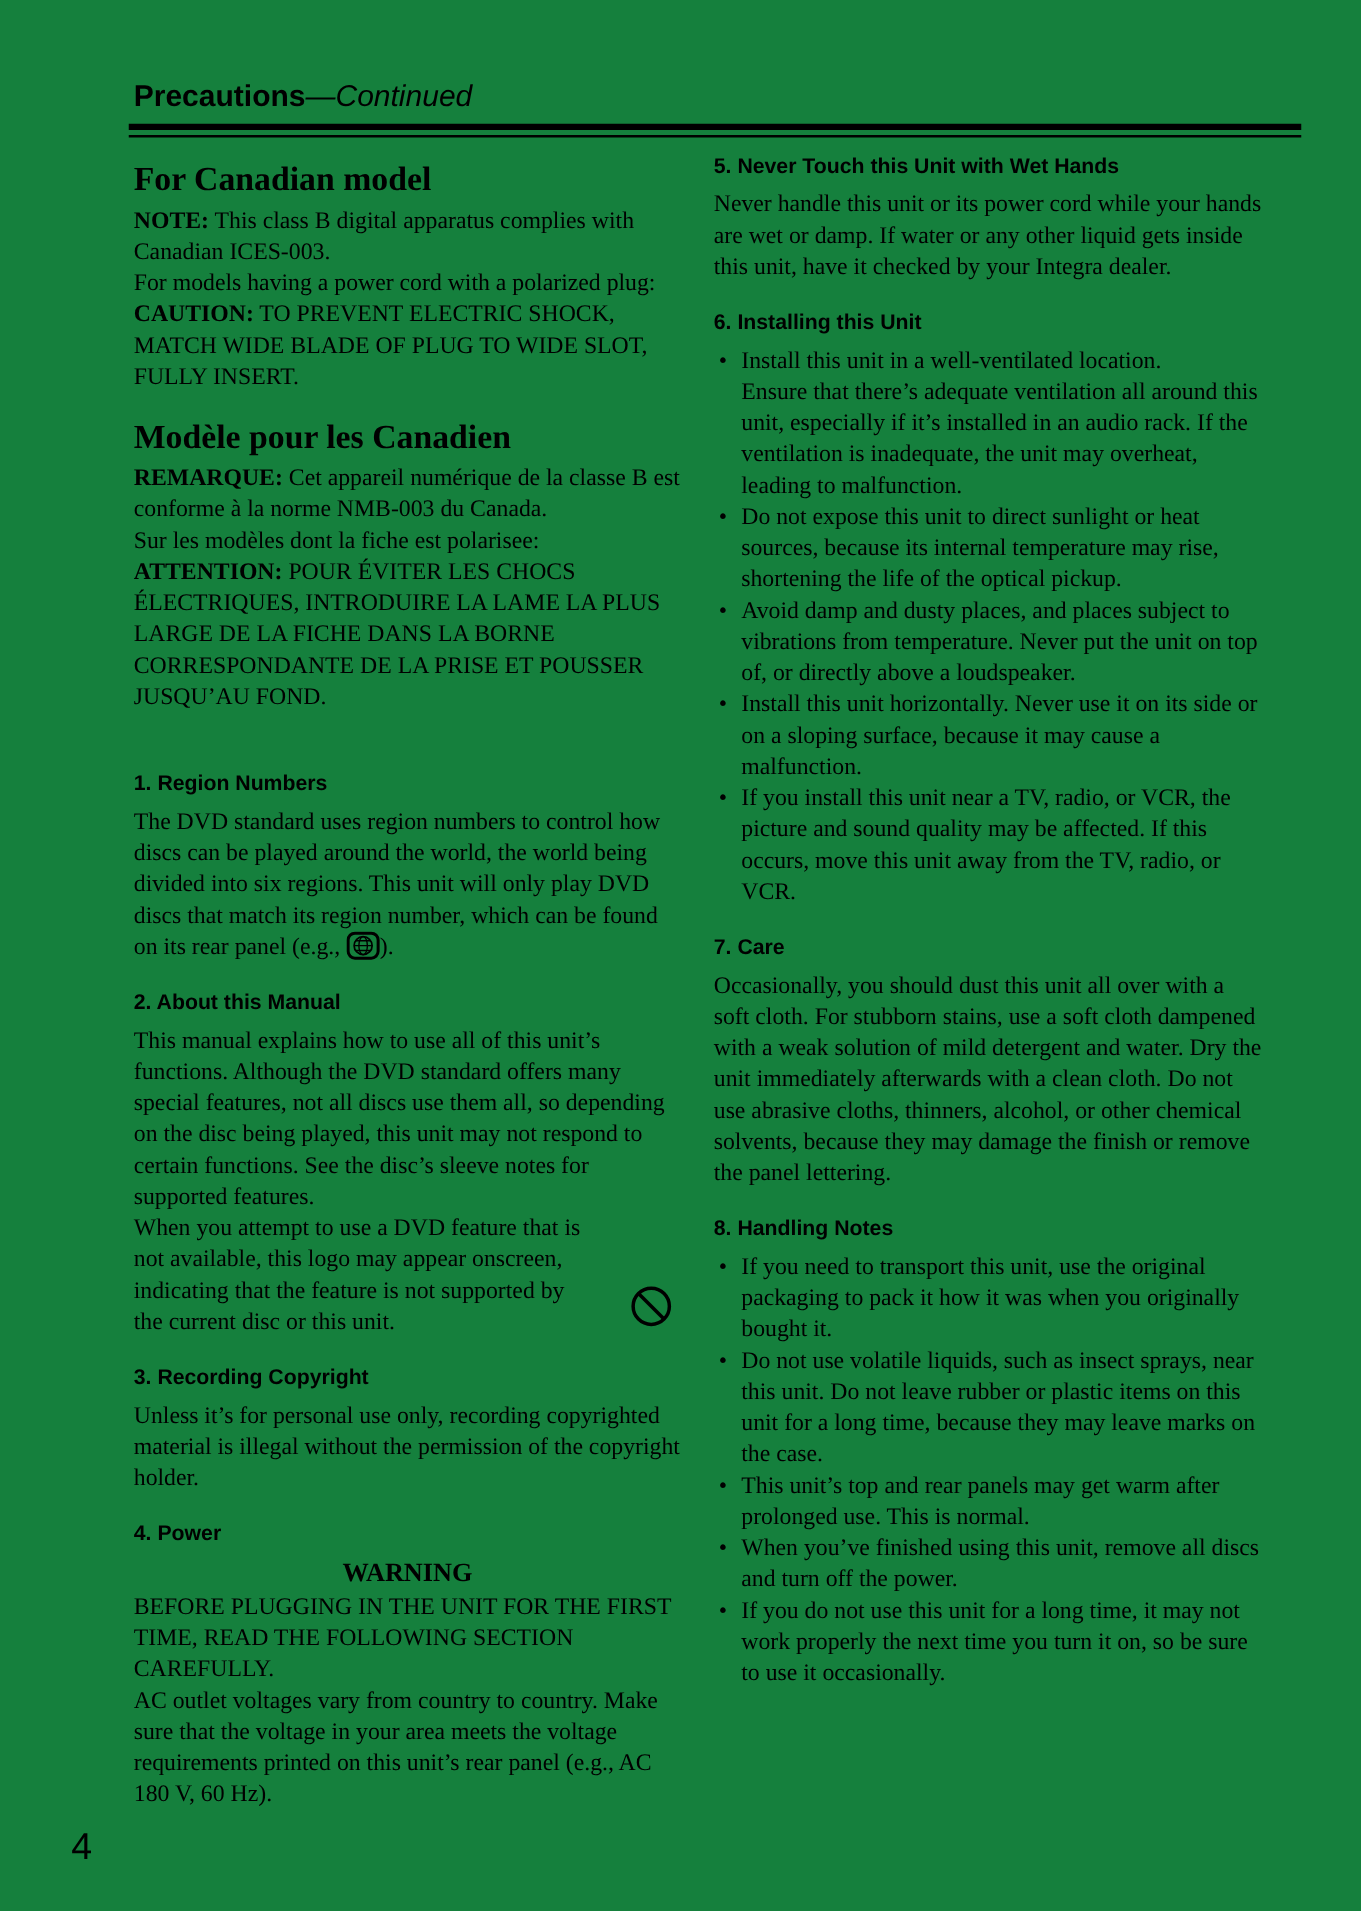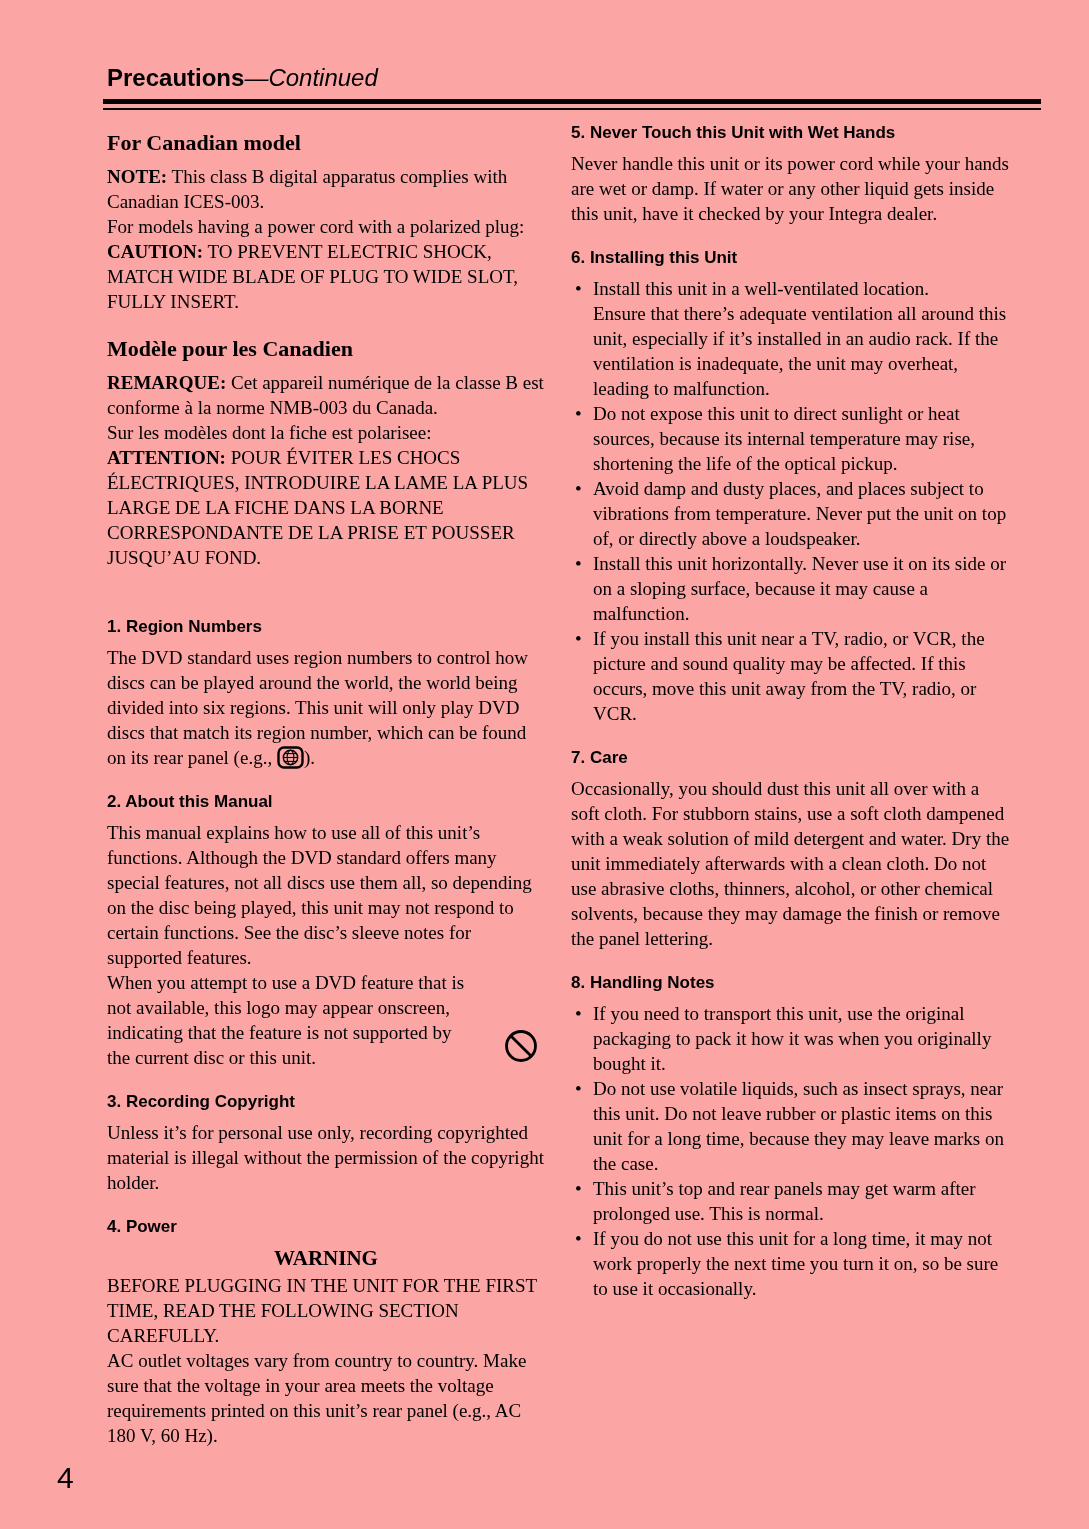--- a/index.html
+++ b/index.html
@@ -1,30 +1,30 @@
 <!DOCTYPE html>
 <html><head>
 <meta charset="utf-8">
 <style>
   html,body{margin:0;padding:0;background:#e8e8e8;}
-  .page{position:relative;width:1089px;height:1529px;background:#fca5a5;overflow:hidden;
+  .page{position:relative;width:1089px;height:1529px;background:#15803d;overflow:hidden;
         font-family:"Liberation Serif",serif;color:#000;}
   
   .header{position:absolute;left:103px;top:64px;width:938px;}
   .header-title{font-family:"Liberation Sans",sans-serif;font-size:24px;line-height:28px;margin:0 0 7px 4px;}
   .header-title .tb{font-weight:bold;}
   .header-title .ti{font-style:italic;font-weight:normal;}
   .header-rule{height:4px;border-top:5px solid #000;border-bottom:2px solid #000;}
   
   .col{position:absolute;font-size:19px;line-height:25px;}
   .col-left{left:107px;top:128px;width:438px;}
   .col-right{left:571px;top:120px;width:440px;}
   p{margin:0;}
   strong{font-weight:bold;}
-  .serif-h{font-size:22px;font-weight:bold;margin:0 0 6px 0;line-height:30px;}
+  .serif-h{font-size:27px;font-weight:bold;margin:0 0 6px 0;line-height:30px;}
   .serif-h.mt{margin-top:20px;}
   .sans-h{font-family:"Liberation Sans",sans-serif;font-size:17px;font-weight:bold;
           line-height:26px;margin:19px 0 5px 0;}
   .sans-h.first{margin-top:0;}
   .sans-h.bigGap{margin-top:44px;}
   .warn-h{font-size:21px;font-weight:bold;margin:4px 0 2px 0;line-height:26px;text-align:center;}
   
   ul.blist{list-style:none;margin:0;padding:0;}
   ul.blist li{position:relative;padding-left:22px;}
   ul.blist li::before{content:"\2022";position:absolute;left:4px;top:0;}
@@ -123,20 +123,23 @@
       <li>
           <p>If you need to transport this unit, use the original packaging to pack it how it was when you originally bought it.</p>
         </li>
       <li>
           <p>Do not use volatile liquids, such as insect sprays, near this unit. Do not leave rubber or plastic items on this unit for a long time, because they may leave marks on the case.</p>
         </li>
       <li>
           <p>This unit’s top and rear panels may get warm after prolonged use. This is normal.</p>
         </li>
       <li>
+          <p>When you’ve finished using this unit, remove all discs and turn off the power.</p>
+        </li>
+      <li>
           <p>If you do not use this unit for a long time, it may not work properly the next time you turn it on, so be sure to use it occasionally.</p>
         </li>
     </ul>
 
   </div>
 
   <div class="page-num">4</div>
 
 </div>
 

